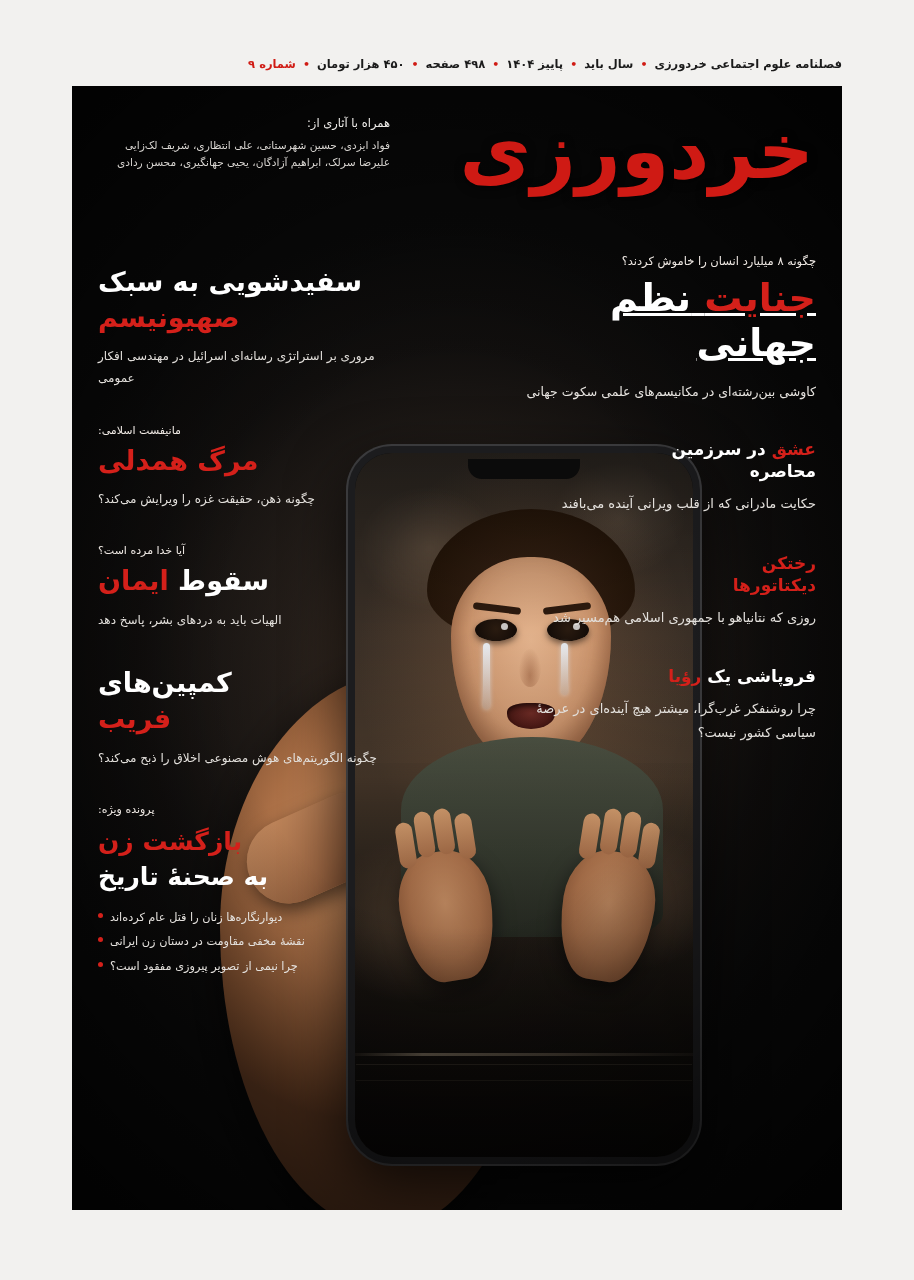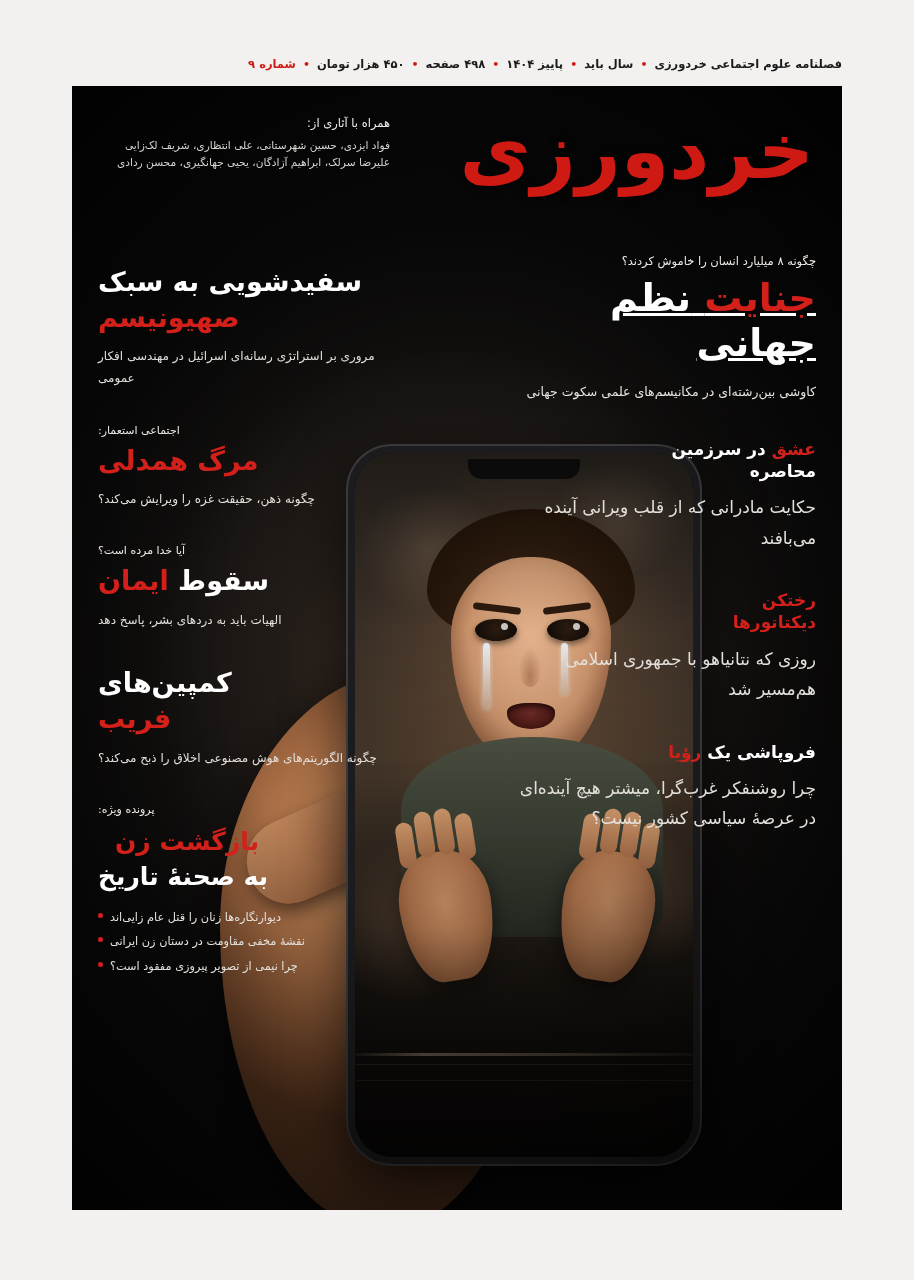--- a/index.html
+++ b/index.html
@@ -102,21 +102,21 @@
   }
 
   .blocks { position: absolute; top: 352px; right: 26px; width: 300px; }
   .blk { margin-bottom: 36px; direction: rtl; text-align: right; }
   .blk .t {
     font-size: 17px; font-weight: bold; color: #ffffff; line-height: 1.3;
     letter-spacing: -0.6px;
   }
   .blk .t .red { color: #d4201a; }
   .blk .s {
-    margin-top: 10px; font-size: 17px; line-height: 1.8; color: #e3e0dc;
+    margin-top: 10px; font-size: 13px; line-height: 1.8; color: #e3e0dc;
   }
 
   
   .rcol {
     position: absolute;
     top: 178px; left: 26px;
     width: 286px;
     direction: rtl; text-align: left;
   }
   .ritem { margin-bottom: 34px; }
@@ -126,21 +126,21 @@
     letter-spacing: -0.6px;
   }
   .ritem .t .red { color: #d4201a; }
   .ritem .s { margin-top: 10px; font-size: 12px; line-height: 1.85; color: #e2dfdb; }
 
   .special { margin-top: 6px; }
   .special .kick { font-size: 11px; color: #efe9e4; margin-bottom: 8px; }
   .special .t {
     font-size: 25px; font-weight: bold; line-height: 1.4; letter-spacing: -0.6px;
   }
-  .special .t .red { color: #d4201a; margin-left: 17px; }
+  .special .t .red { color: #d4201a; }
   .special .t .wh { color: #ffffff; }
   .bullets { margin-top: 14px; }
   .bullets .b {
     display: flex; flex-direction: row-reverse; justify-content: flex-start;
     align-items: baseline; gap: 7px;
     font-size: 11.3px; color: #e4e1dd; line-height: 1.75; margin-bottom: 5px;
   }
   .bullets .bd {
     width: 5px; height: 5px; border-radius: 50%;
     background: #d4201a; flex: 0 0 auto; transform: translateY(-3px);
@@ -414,21 +414,21 @@
 
       <div class="ritem">
         <div class="t">
           <span>سفیدشویی به سبک</span>
           <span class="red">صهیونیسم</span>
         </div>
         <div class="s">مروری بر استراتژی رسانه‌ای اسرائیل در مهندسی افکار عمومی</div>
       </div>
 
       <div class="ritem">
-        <div class="kick">اجتماعی استعمار:</div>
+        <div class="kick">مانیفست اسلامی:</div>
         <div class="t">
           <span class="red">مرگ همدلی</span>
         </div>
         <div class="s">چگونه ذهن، حقیقت غزه را ویرایش می‌کند؟</div>
       </div>
 
       <div class="ritem">
         <div class="kick">آیا خدا مرده است؟</div>
         <div class="t">
           <span>سقوط</span>
@@ -447,21 +447,21 @@
 
       <div class="special">
         <div class="kick">پرونده ویژه:</div>
         <div class="t">
           <span class="red">بازگشت زن</span><br>
           <span class="wh">به صحنۀ تاریخ</span>
         </div>
         <div class="bullets">
           <div class="b">
             <span class="bd"></span>
-            <span>دیوارنگاره‌ها زنان را قتل عام زایی‌اند</span>
+            <span>دیوارنگاره‌ها زنان را قتل عام کرده‌اند</span>
           </div>
           <div class="b">
             <span class="bd"></span>
             <span>نقشۀ مخفی مقاومت در دستان زن ایرانی</span>
           </div>
           <div class="b">
             <span class="bd"></span>
             <span>چرا نیمی از تصویر پیروزی مفقود است؟</span>
           </div>
         </div>

